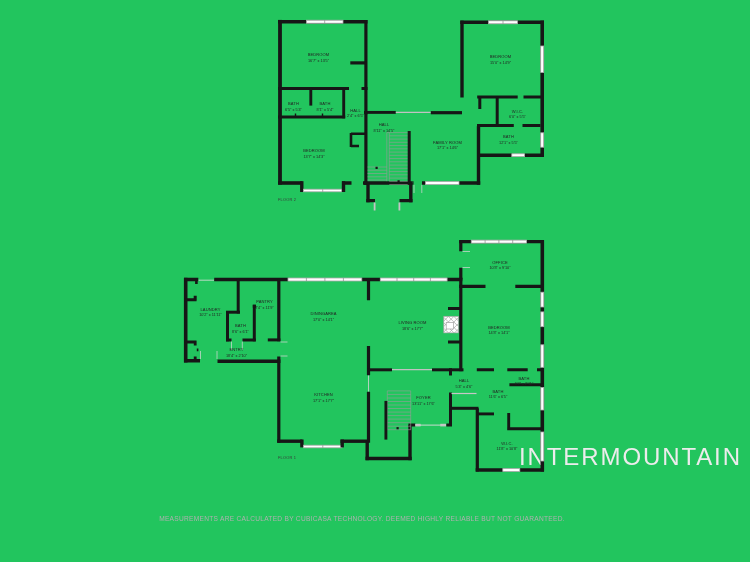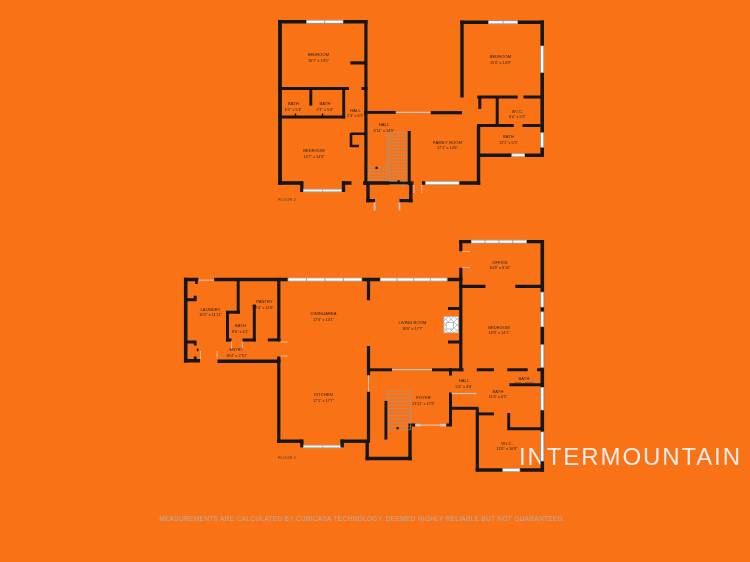--- a/index.html
+++ b/index.html
@@ -1,16 +1,16 @@
 <!DOCTYPE html>
 <html><head>
 <meta charset="utf-8">
 <style>
   html,body{margin:0;padding:0;background:#fff;}
-  .page{position:relative;width:750px;height:562px;background:#f97316;overflow:hidden;
+  .page{position:relative;width:750px;height:562px;background:#22c55e;overflow:hidden;
         font-family:"Liberation Sans",sans-serif;}
   svg{position:absolute;left:0;top:0;}
   text{font-family:"Liberation Sans",sans-serif;}
   .rn{font-size:4.05px;letter-spacing:0.1px;fill:#242424;}
   .rd{font-size:3.85px;letter-spacing:0px;fill:#242424;}
   .fl{font-size:3.95px;fill:#3a3a3a;letter-spacing:0.2px;}
 </style>
 </head>
 <body>
 <div class="page">

